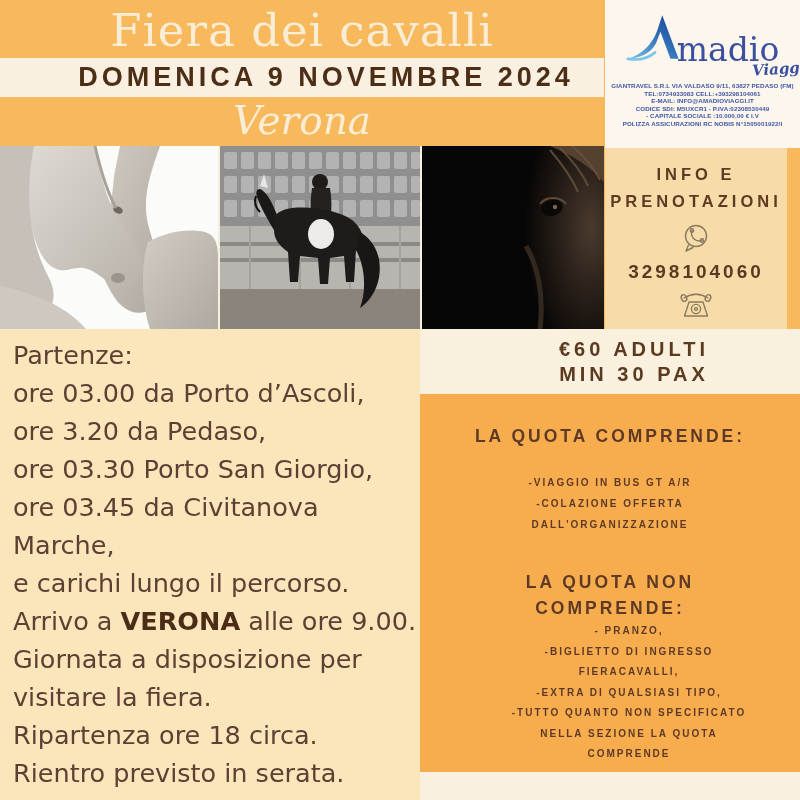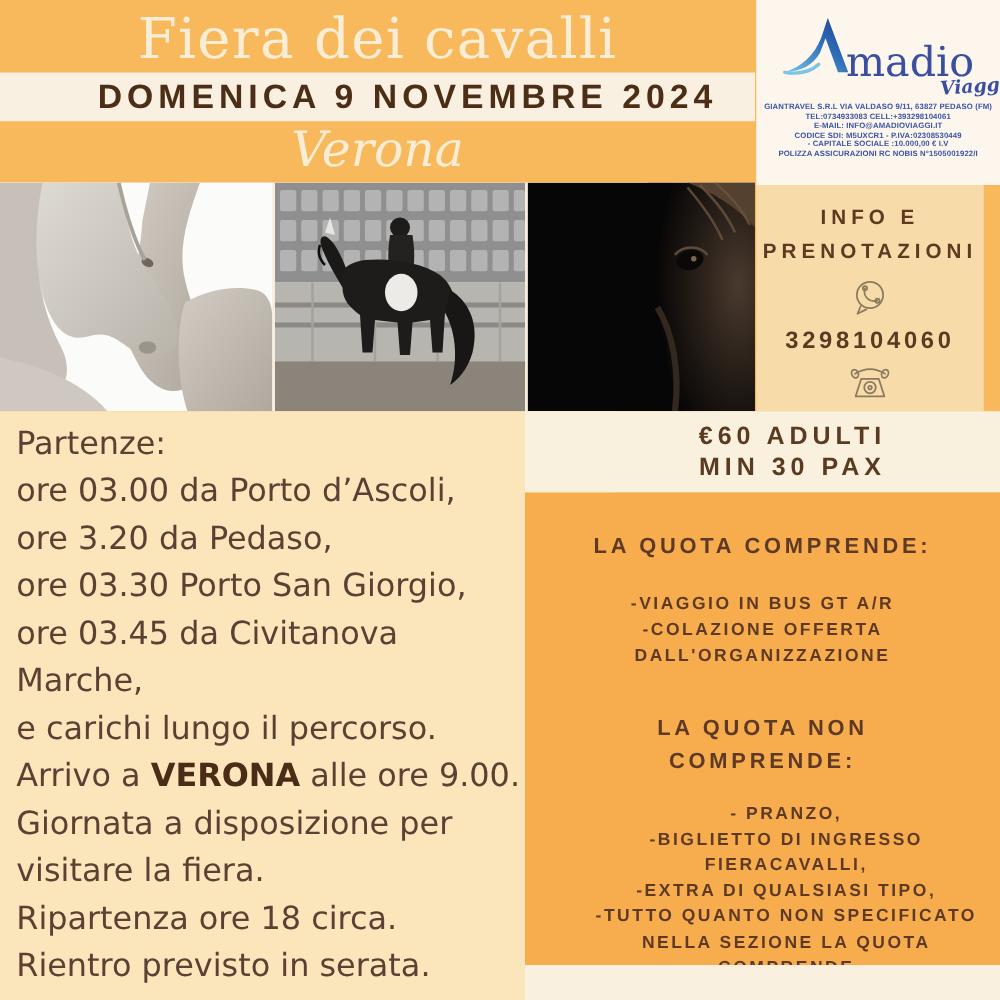--- a/index.html
+++ b/index.html
@@ -96,23 +96,23 @@
   
   .quota-panel{
     left:420px;top:394px;width:380px;height:378px;background:#F7AD4D;
     text-align:center;color:#5E3A26;
   }
   .quota-heading{
     font-size:17.5px;font-weight:bold;letter-spacing:3px;line-height:26px;
   }
   .q1-head{margin-top:29px;}
   .q1-items{margin-top:23px;}
-  .q-item{font-size:14px;font-weight:bold;letter-spacing:2px;line-height:21px;}
+  .q-item{font-size:10px;font-weight:bold;letter-spacing:2px;line-height:21px;}
   .q2-head{margin-top:34px;}
-  .q2-items{margin-top:19px;padding-left:38px;}
+  .q2-items{padding-left:38px;}
   .q2-items .q-item{line-height:20.5px;}
 
   .bottom-strip{left:420px;top:772px;width:380px;height:28px;background:#FAF0DF;}
 </style>
 </head>
 <body>
 
 <div class="canvas">
 
   <div class="abs title">Fiera dei cavalli</div>

